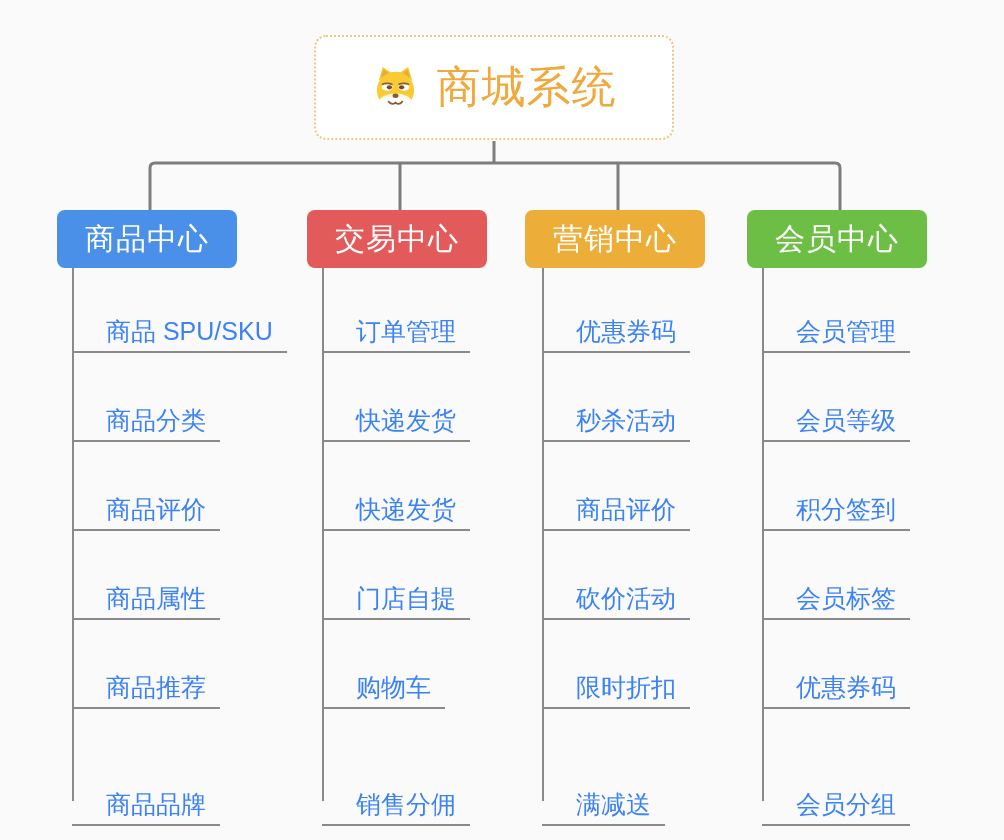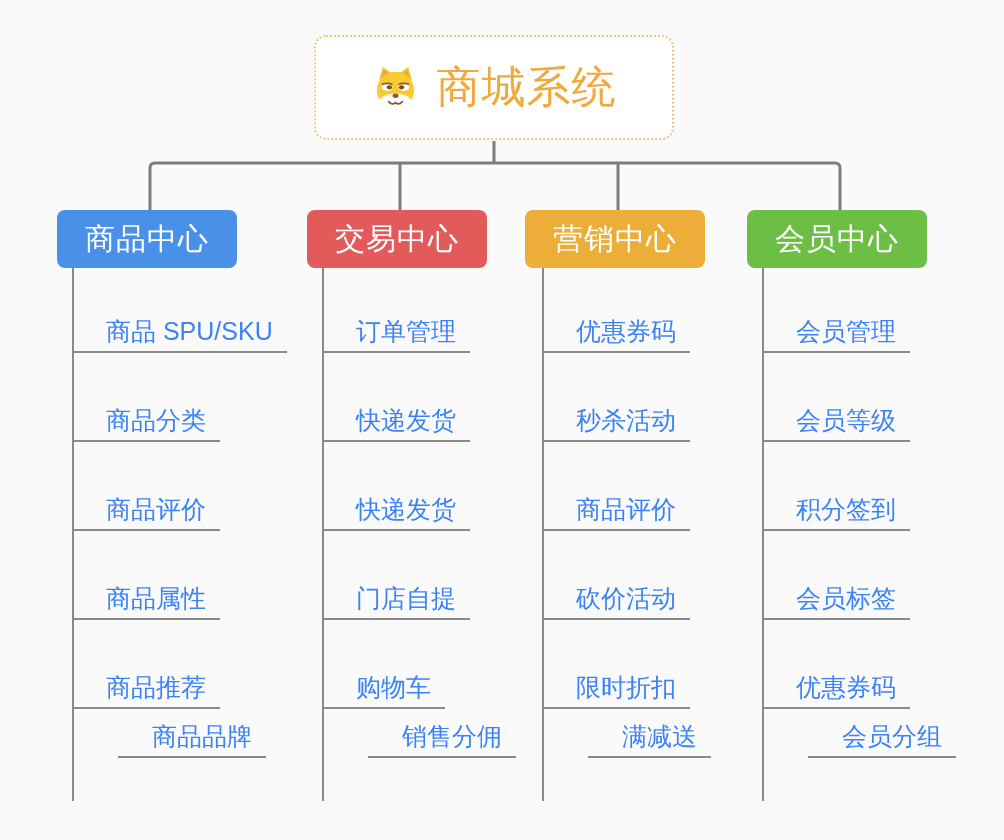--- a/index.html
+++ b/index.html
@@ -49,21 +49,21 @@
     height:40px; line-height:36px;
     padding:0 14px 16px 34px;
     border-bottom:2px solid #8A8A8A;
     font-size:25px; color:#3b82f6;
   }
   .item:nth-of-type(2) { top:313px; }
   .item:nth-of-type(3) { top:402px; }
   .item:nth-of-type(4) { top:491px;text-align:right; }
   .item:nth-of-type(5) { top:580px; }
   .item:nth-of-type(6) { top:669px; }
-  .item:nth-of-type(7) { top:718px;margin-left:46px; }
+  .item:nth-of-type(7) { top:786px; }
 </style>
 </head>
 <body>
 
 <div class="canvas">
 
   <svg class="connectors" viewBox="0 0 1004 840" xmlns="http://www.w3.org/2000/svg">
     <g stroke="#7D7D7D" stroke-width="3" fill="none">
       <path d="M494,141 V163"></path>
       <path d="M150,210 V168 Q150,163 155,163 H835 Q840,163 840,168 V210"></path>

